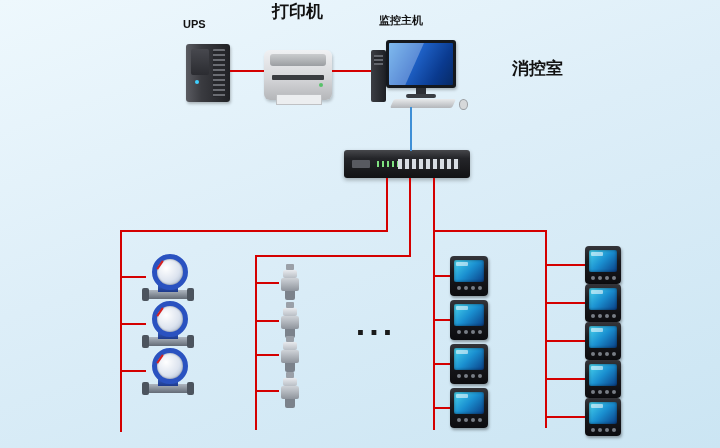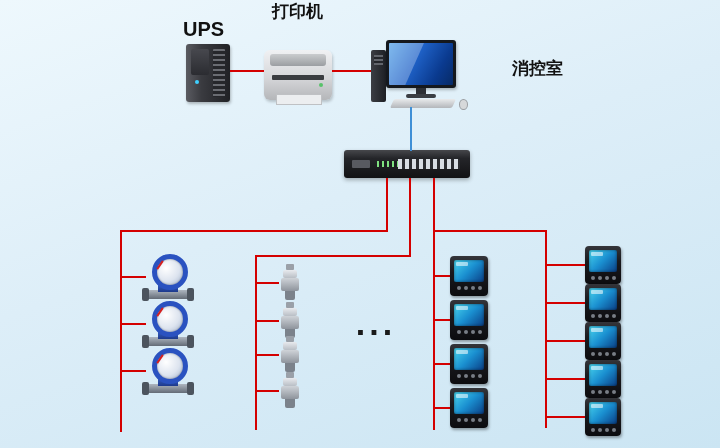--- a/index.html
+++ b/index.html
@@ -1,19 +1,19 @@
 <!DOCTYPE html>
 <html><head>
 <meta charset="utf-8">
 <style>
   html,body{margin:0;padding:0;}
   body{font-family:"Liberation Sans","DejaVu Sans",sans-serif;}
   #diagram{position:relative;width:720px;height:448px;overflow:hidden;
     background:linear-gradient(160deg,#eef8fd 0%,#ddeef8 45%,#cbe5f3 100%);}
-  .label{position:absolute;color:#111;font-size:20px;font-weight:600;white-space:nowrap;}
+  .label{position:absolute;color:#111;font-size:11px;font-weight:600;white-space:nowrap;}
   .line{position:absolute;background:#d40000;}
   .bluelink{position:absolute;background:#3f8fd6;}
 
   
   .ups{position:absolute;left:186px;top:44px;width:44px;height:58px;border-radius:3px;
     background:linear-gradient(90deg,#5a5b61 0%,#3a3b40 35%,#202125 100%);box-shadow:1px 2px 3px rgba(0,0,0,.25);}
   .ups-vent{position:absolute;right:5px;top:5px;width:12px;bottom:5px;border-radius:1px;
     background:repeating-linear-gradient(180deg,#6a6c72 0 2px,#26272b 2px 5px);}
   .ups-panel{position:absolute;left:5px;top:5px;width:18px;height:26px;border-radius:2px;
     background:linear-gradient(180deg,#47484e,#2b2c31);}
@@ -83,20 +83,21 @@
   .ellipsis{position:absolute;left:348px;top:306px;width:56px;color:#1a1a1a;
     font-size:34px;font-weight:700;letter-spacing:4px;line-height:34px;text-align:center;}
 </style>
 </head>
 <body>
 
 <div id="diagram">
 
   <div class="label" style="left:183px;top:18px;">UPS</div>
   <div class="label" style="left:272px;top:0;font-size:17px;">打印机</div>
+  <div class="label" style="left:379px;top:13px;">监控主机</div>
   <div class="label" style="left:512px;top:57px;font-size:17px;">消控室</div>
 
   <div class="ups">
     <div class="ups-panel"></div>
     <div class="ups-led"></div>
     <div class="ups-vent"></div>
   </div>
 
   <div class="printer">
     <div class="pr-lid"></div>

